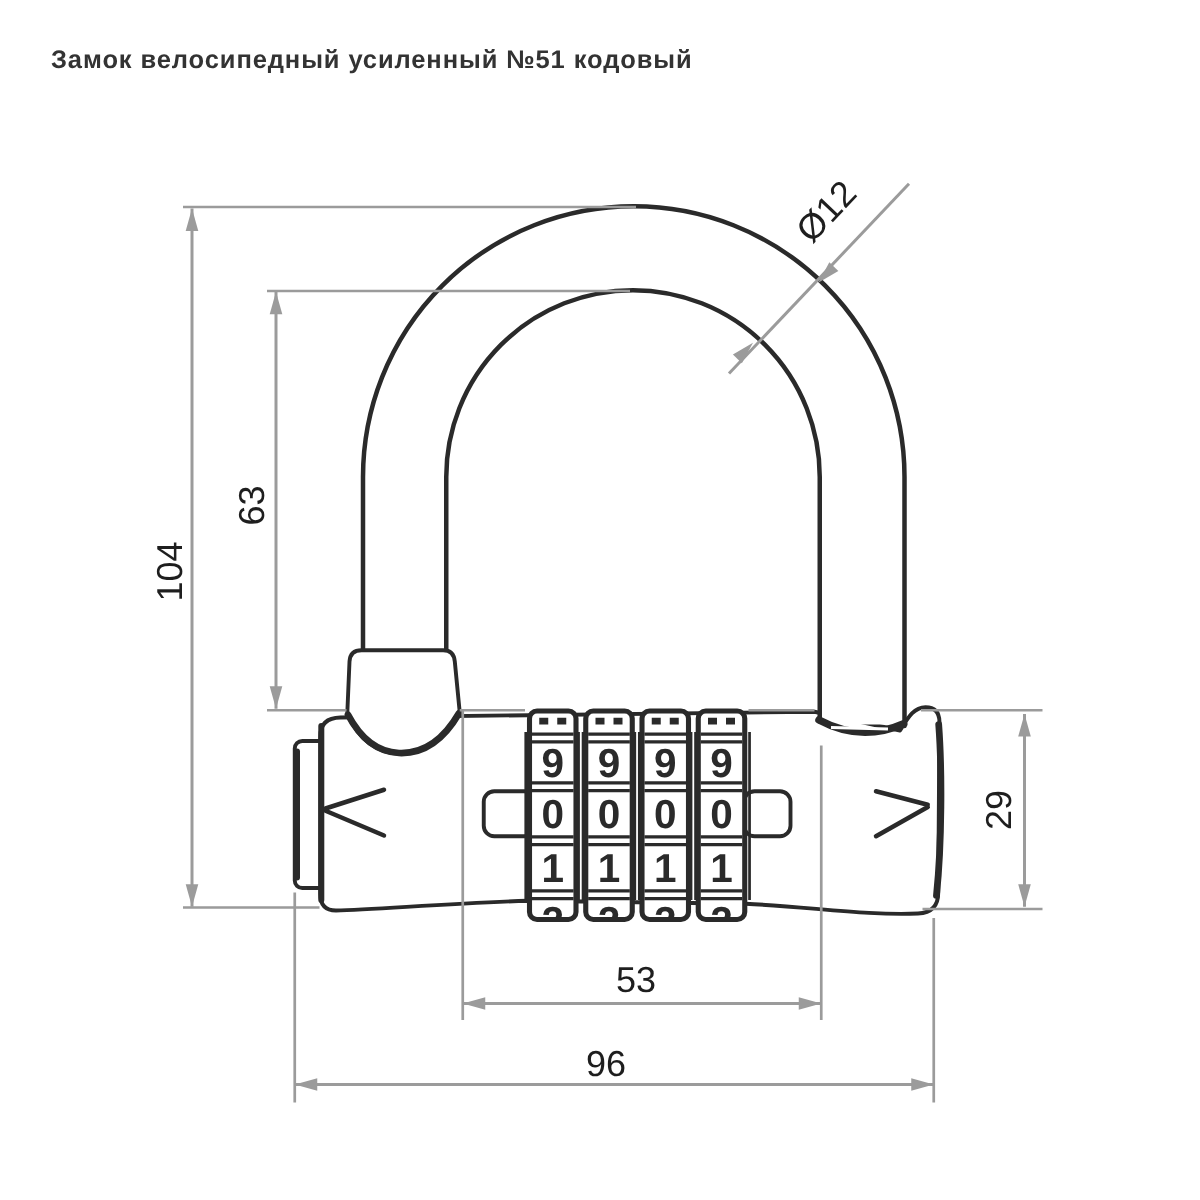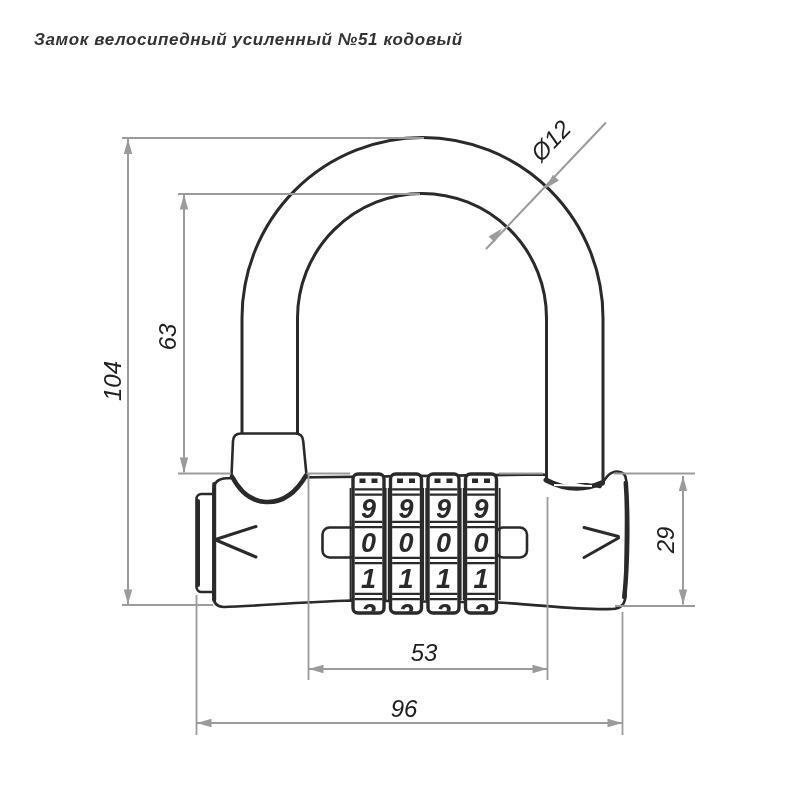--- a/index.html
+++ b/index.html
@@ -1,20 +1,20 @@
 <!DOCTYPE html>
 <html style="--line: #2a2a2a; --dim: #9b9b9b; --label: #1e1e1e; --title: #333333; --bg: #ffffff;"><head>
 <meta charset="utf-8">
 <style>
   :root{
     --line:#2a2a2a; --dim:#9b9b9b; --label:#1e1e1e; --title:#333333; --bg:#ffffff;
   }
   html,body{margin:0;padding:0;background:#fff;}
   #canvas{position:relative;width:800px;height:800px;background:var(--bg);overflow:hidden;
-          font-family:"Liberation Sans",sans-serif;font-style:italic;}
+          font-family:"Liberation Sans",sans-serif;}
   #title{position:absolute;left:34px;top:30px;font-size:17px;font-weight:bold;
          letter-spacing:.6px;color:var(--title);white-space:nowrap;}
   svg{position:absolute;left:0;top:0;}
   .art{stroke:var(--line);fill:none;stroke-linejoin:round;stroke-linecap:round;}
   .fillw{fill:#fff;}
   .dimln{stroke:var(--dim);stroke-width:2;fill:none;}
   .extln{stroke:var(--dim);stroke-width:1.8;fill:none;}
   .arr{fill:var(--dim);stroke:none;}
   .dimtxt{fill:var(--label);font-size:24px;font-family:"Liberation Sans",sans-serif;
           text-anchor:middle;}

